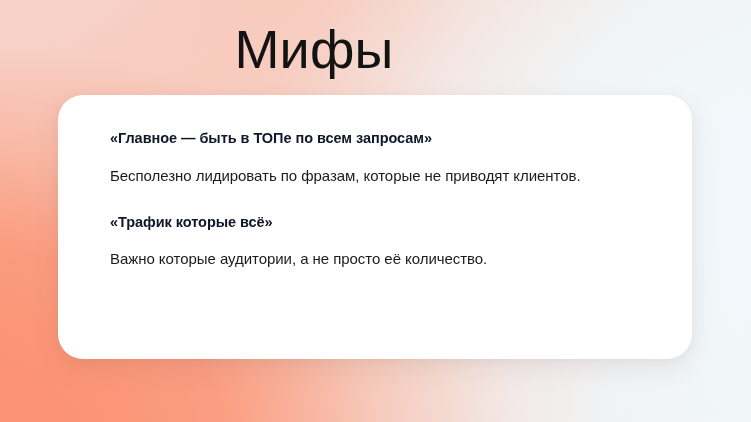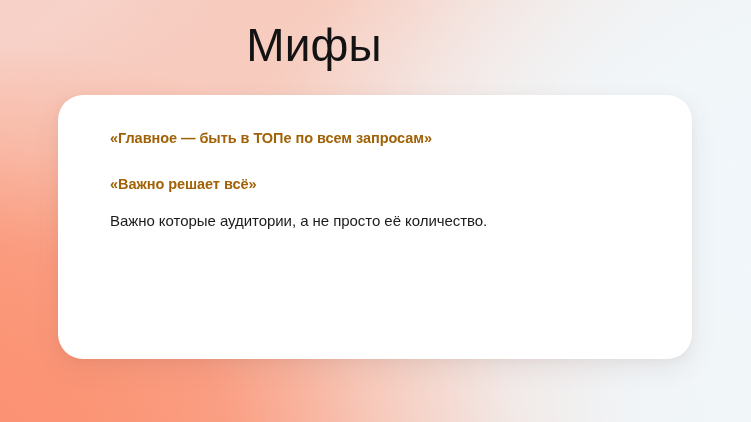--- a/index.html
+++ b/index.html
@@ -28,21 +28,21 @@
       radial-gradient(90% 110% at 112% 50%, #f0f7fa 0%, #f1f6f9 38%, rgba(241,246,249,0.55) 62%, rgba(241,246,249,0) 88%),
       linear-gradient(118deg, #fa9274 0%, #f8b49c 26%, #f6d6cc 48%, #f2eae7 66%, #eff4f7 84%, #f1f6f9 100%);
   }
 
   .slide-title {
     position: absolute;
     top: 17px;
     left: 0;
     width: 628px;
     text-align: center;
-    font-size: 46px;
+    font-size: 54px;
     font-weight: 300;
     line-height: 1.22;
     letter-spacing: 0.2px;
     color: #131313;
     white-space: nowrap;
   }
 
   .card {
     position: absolute;
     left: 58px;
@@ -59,21 +59,21 @@
 
   .block {
     margin: 0;
   }
 
   .block-heading {
     margin: 0;
     font-size: 14.5px;
     font-weight: bold;
     line-height: 1.35;
-    color: #a16207;
+    color: #0f172a;
     letter-spacing: -0.05px;
   }
 
   .block-body {
     margin: 16px 0 0 0;
     font-size: 15px;
     font-weight: 400;
     line-height: 1.48;
     color: #1b1b1b;
     letter-spacing: -0.05px;
@@ -88,22 +88,23 @@
 <body>
 
 <div class="slide">
 
   <div class="slide-title">Мифы</div>
 
   <div class="card">
 
     <div class="block">
       <p class="block-heading">«Главное — быть в ТОПе по всем запросам»</p>
+      <p class="block-body">Бесполезно лидировать по фразам, которые не приводят клиентов.</p>
     </div>
 
     <div class="block">
-      <p class="block-heading">«Важно решает всё»</p>
+      <p class="block-heading">«Трафик которые всё»</p>
       <p class="block-body">Важно которые аудитории, а не просто её количество.</p>
     </div>
 
   </div>
 
 </div>
 
 </body></html>

